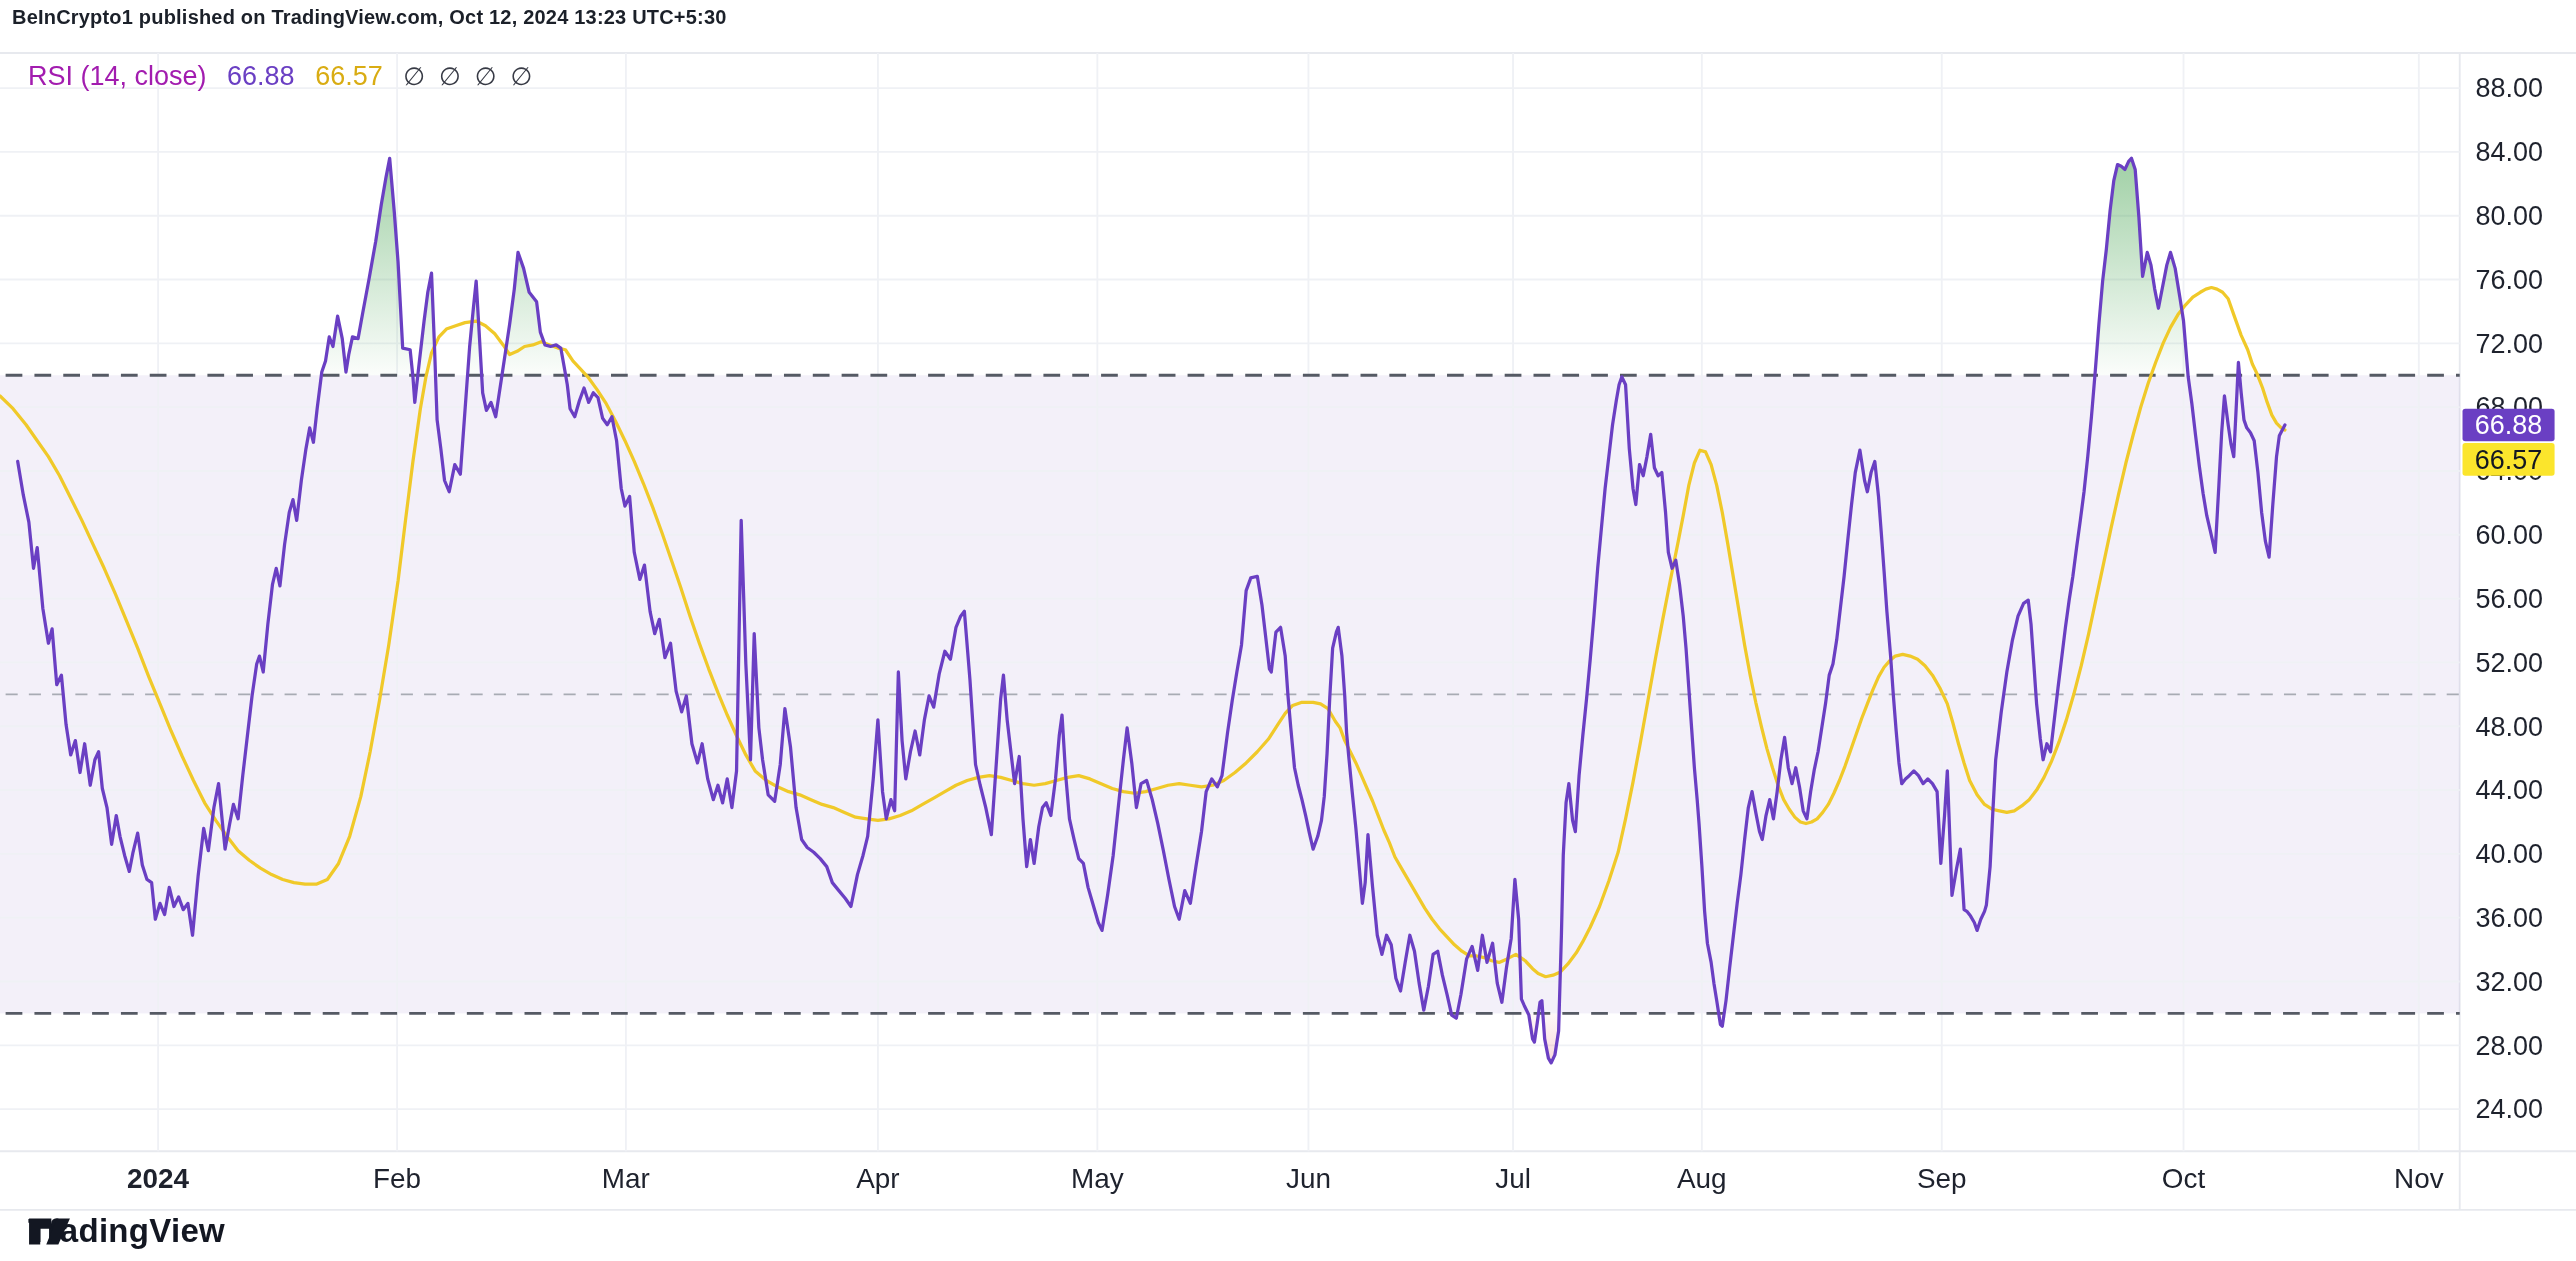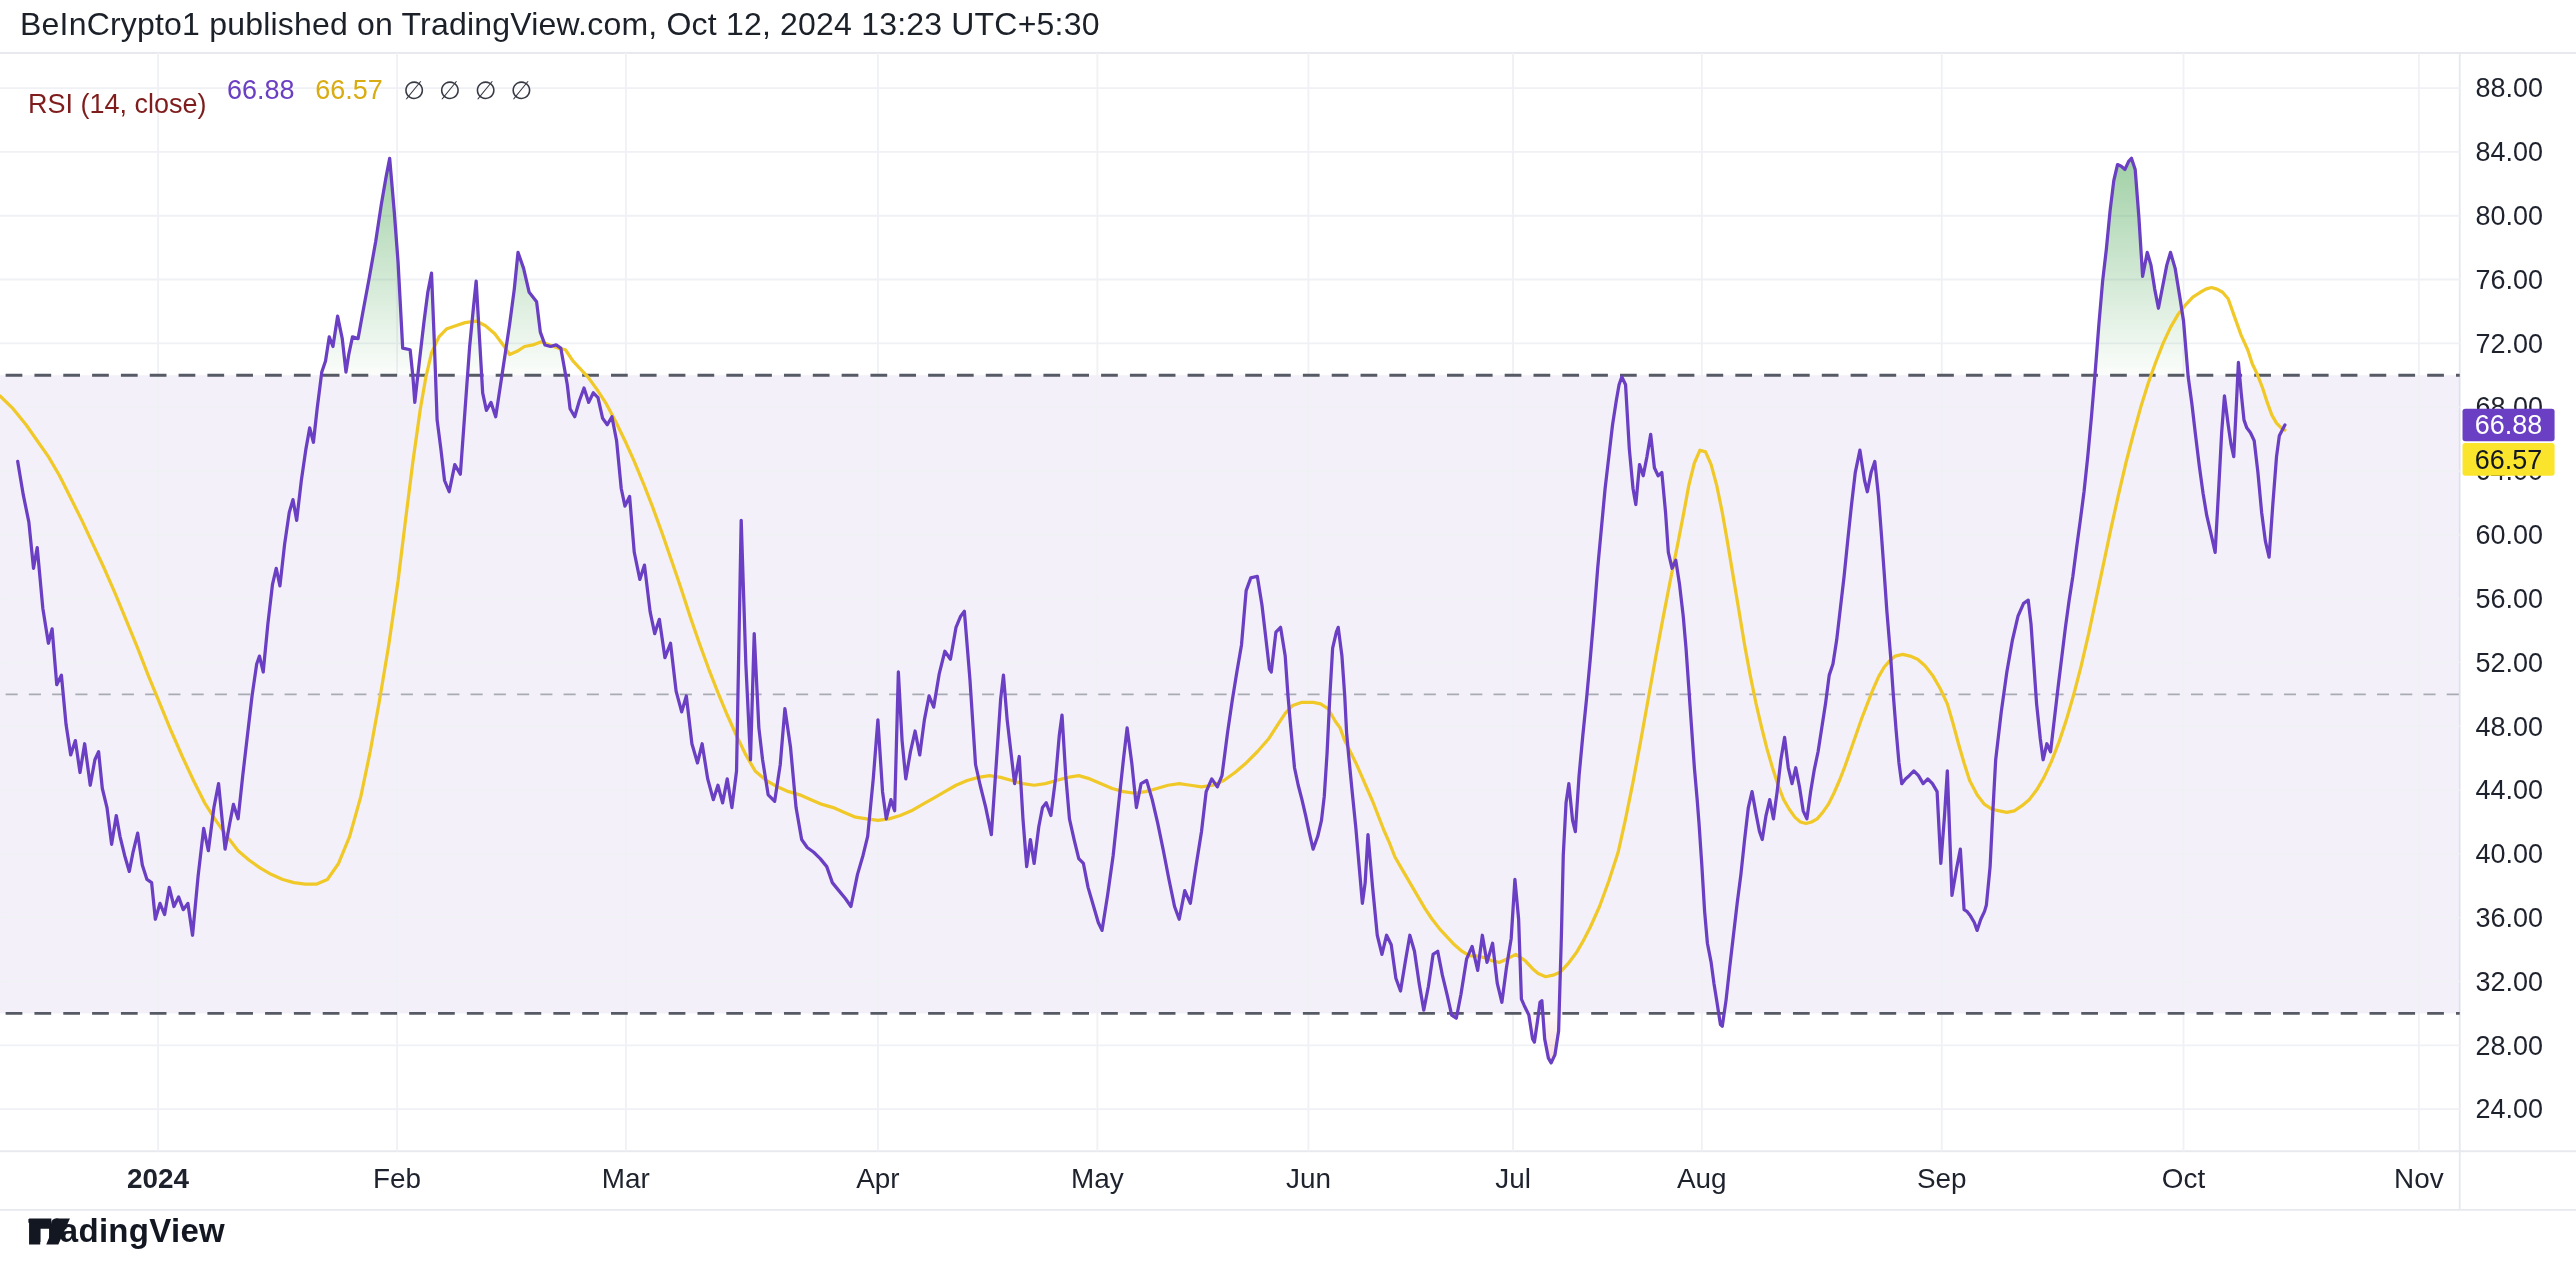--- a/index.html
+++ b/index.html
@@ -1,20 +1,20 @@
 <!DOCTYPE html>
 <html style="font-size:15px"><head>
 <meta charset="utf-8">
 <style>
   html,body{margin:0;padding:0;background:#fff;}
   .app{position:relative;width:2576px;height:1261px;background:#fff;overflow:hidden;
        font-family:"Liberation Sans",sans-serif;color:#131722;}
-  .pub-title{position:absolute;left:20px;top:5.6px;font-size:32px;font-weight:400;color:#1b2029;letter-spacing:0.2px;}
+  .pub-title{position:absolute;left:12px;top:5.6px;font-size:20px;font-weight:700;color:#1b2029;letter-spacing:0.2px;}
   .legend{position:absolute;left:28px;top:61px;font-size:27px;font-weight:500;display:flex;align-items:center;gap:20.5px;z-index:5;}
-  .legend .name{color:#7f1d1d;margin-top:28px;}
+  .legend .name{color:#a21caf;}
   .legend .v-rsi{color:#6a3fc3;}
   .legend .v-ma{color:#d9ac13;}
   .legend .slots{display:flex;gap:14px;color:#373a45;font-size:25px;}
   svg{position:absolute;left:0;top:0;}
   .footer{position:absolute;left:28px;top:1212px;display:flex;align-items:center;gap:13px;}
   .footer .brand{font-size:33px;font-weight:700;color:#131722;letter-spacing:0.3px;}
 </style>
 </head>
 <body>
 

